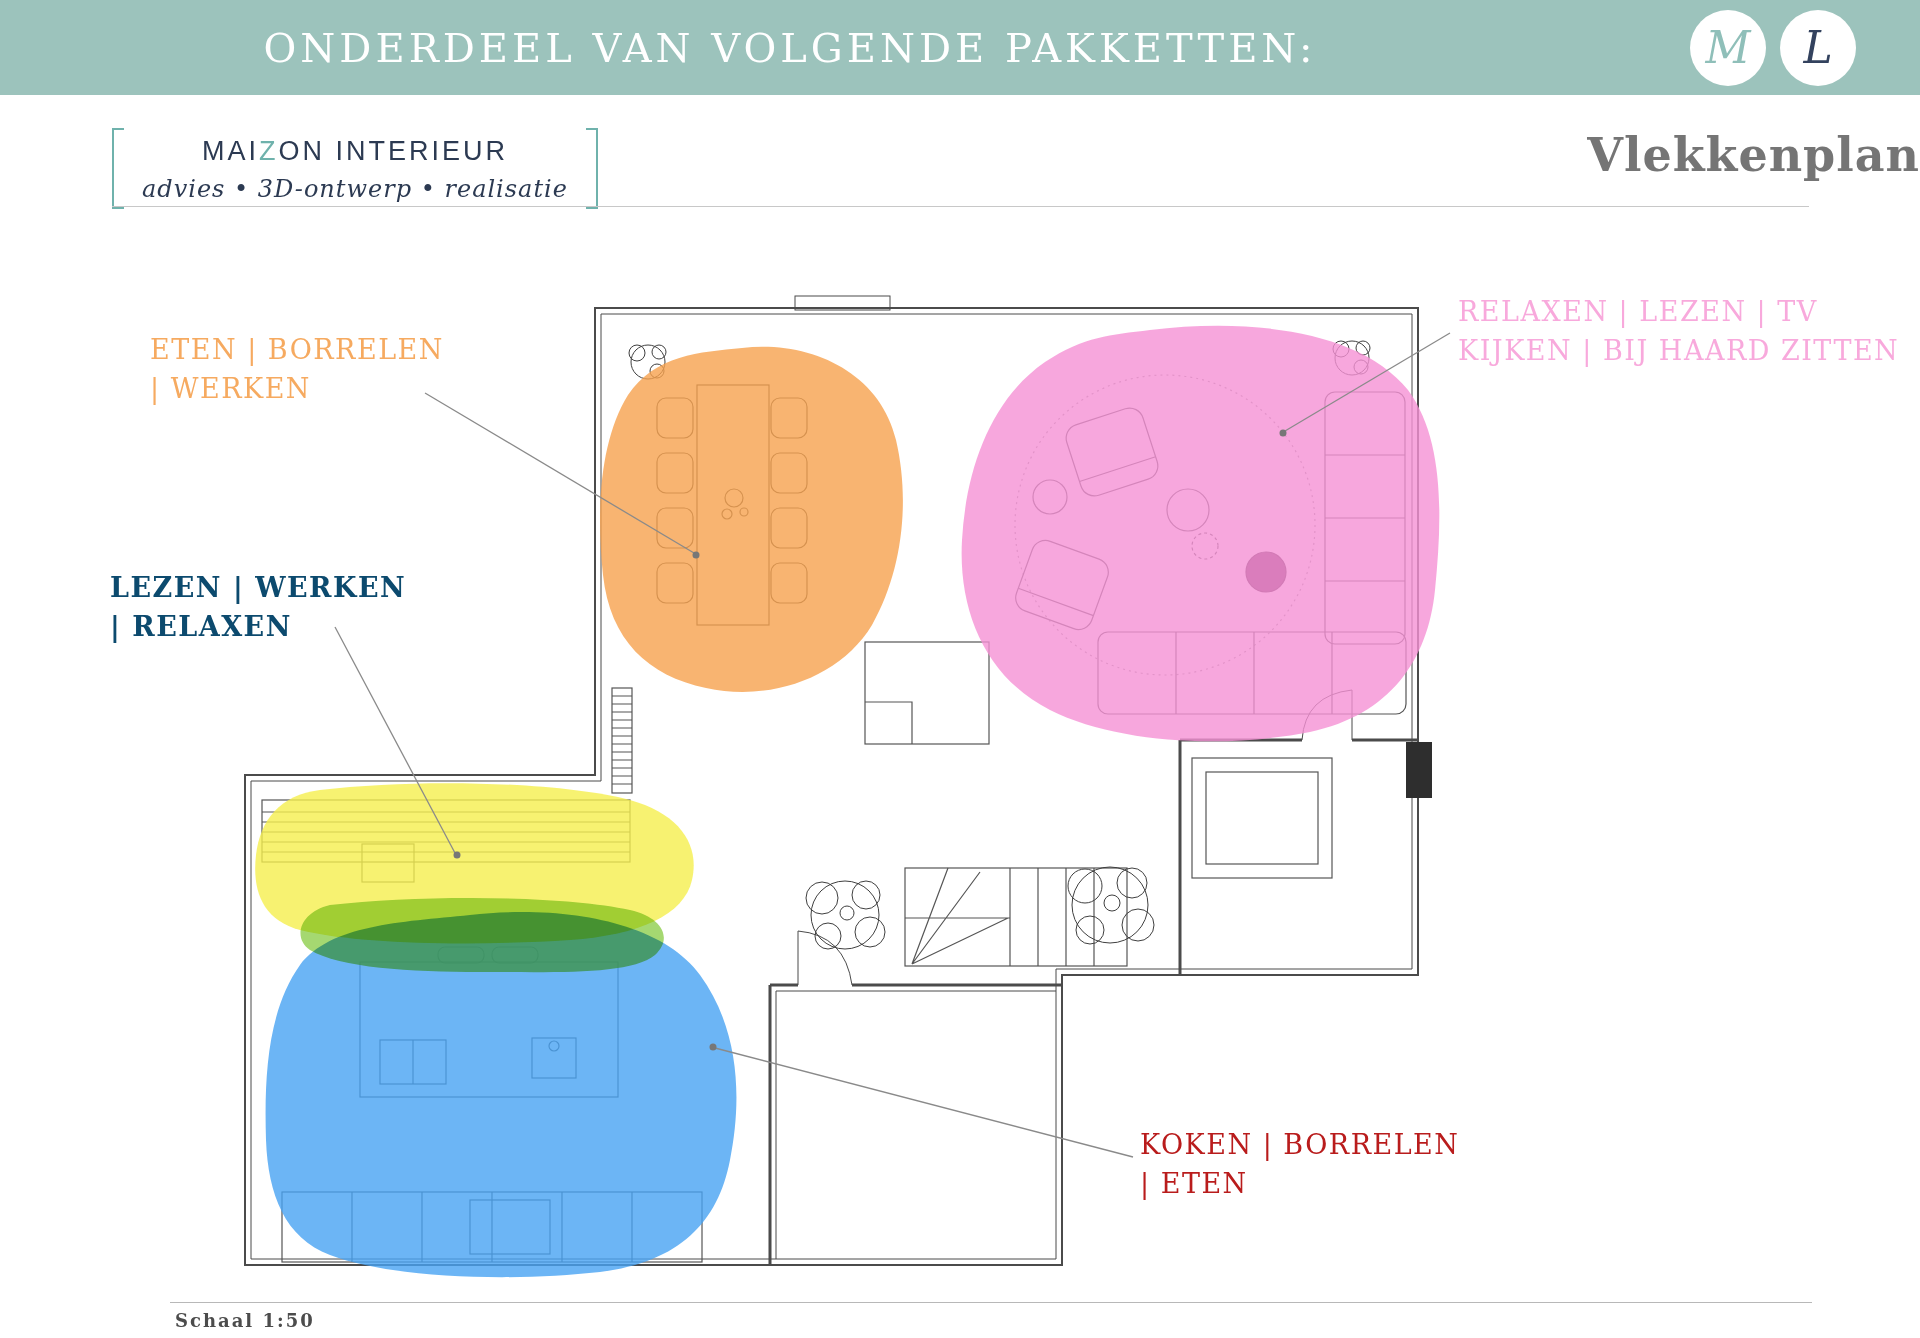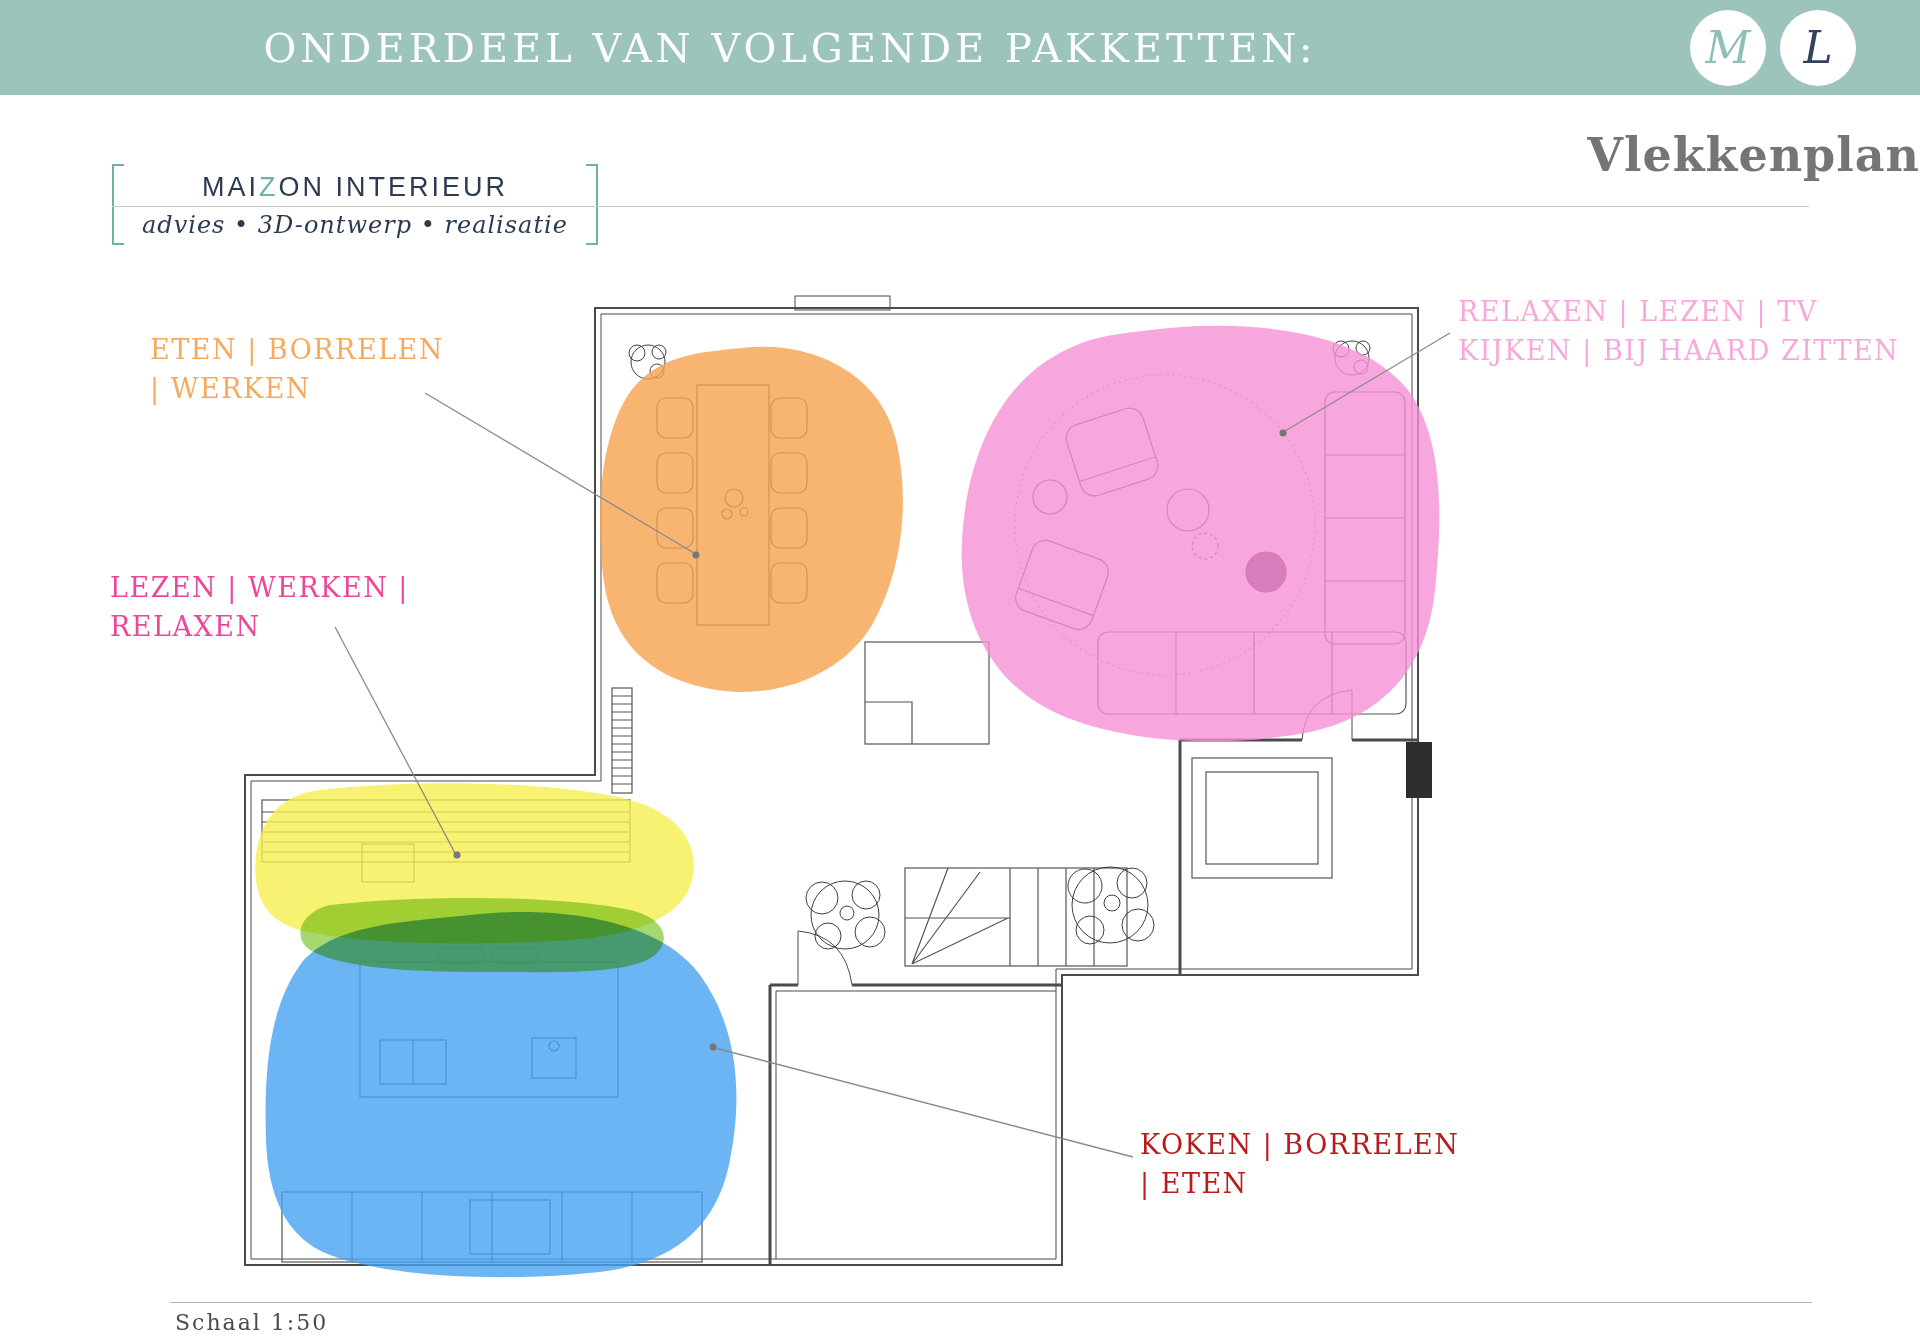--- a/index.html
+++ b/index.html
@@ -14,52 +14,52 @@
                   color:#ffffff; font-size:40px; letter-spacing:4px;
                   font-family:"DejaVu Serif", serif; }
   .banner-logos { display:flex; gap:14px; margin-right:64px; }
   .logo-circle { width:76px; height:76px; border-radius:50%; background:#ffffff;
                  display:flex; align-items:center; justify-content:center;
                  font-style:italic; font-size:44px; font-family:"DejaVu Serif", serif; }
   .logo-circle.m { color:#8FBFB9; }
   .logo-circle.l { color:#33425E; }
 
   
-  .brand { position:absolute; left:112px; top:128px; display:flex; align-items:stretch;margin-top:36px; }
+  .brand { position:absolute; left:112px; top:128px; display:flex; align-items:stretch; }
   .bracket { width:12px; border:2px solid #6FB2AC; }
   .bracket.left  { border-right:none; }
   .bracket.right { border-left:none; }
   .brand-inner { padding:8px 18px 6px 18px; text-align:center; }
   .brand-name { font-family:"Liberation Sans", sans-serif; font-size:27px;
                 letter-spacing:3px; color:#2C3A52; white-space:nowrap; }
   .brand-name .accent { color:#6FB2AC; }
   .brand-tagline { margin-top:8px; font-style:italic; font-size:24px;
                    color:#2C3A52; letter-spacing:1px; }
 
   
   .page-title { position:absolute; top:128px; left:0; width:100%; text-align:right;
                 font-size:46px; color:#757575; letter-spacing:1px;
                 font-family:"DejaVu Serif", serif; }
   .divider-top { position:absolute; top:206px; left:112px; width:1697px;
                  border-top:1px solid #c8c8c8; }
   .divider-bottom { position:absolute; top:1302px; left:170px; width:1642px;
                     border-top:1px solid #b8b8b8; }
-  .scale-note { position:absolute; top:1310px; left:175px; font-size:22px;
-                color:#4c4c4c; letter-spacing:2px; }
+  .scale-note { position:absolute; top:1310px; left:175px; font-size:18px;
+                color:#4c4c4c; letter-spacing:2px;font-weight:bold; }
 
   
   .plan-svg { position:absolute; top:0; left:0; z-index:1; }
   .blob { mix-blend-mode:multiply; fill-opacity:0.8; }
 
   
   .zone-label { position:absolute; z-index:2; font-size:27px; letter-spacing:1.5px;
                 line-height:1.45; font-family:"DejaVu Serif", serif; }
   .zl-orange { left:150px;  top:330px;  width:300px; color:#F6AA60; }
   .zl-pink   { left:1458px; top:292px;  width:445px; color:#F8A9DC; }
-  .zl-olive  { left:110px;  top:568px;  width:300px; color:#ec4899; }
+  .zl-olive  { left:110px;  top:568px;  width:300px; color:#0c4a6e;font-weight:bold; }
   .zl-blue   { left:1140px; top:1125px; width:330px; color:#b91c1c; }
 </style>
 </head>
 <body>
 
 <div class="page">
 
   <header class="banner">
     <div class="banner-title">ONDERDEEL VAN VOLGENDE PAKKETTEN:</div>
     <div class="banner-logos">

